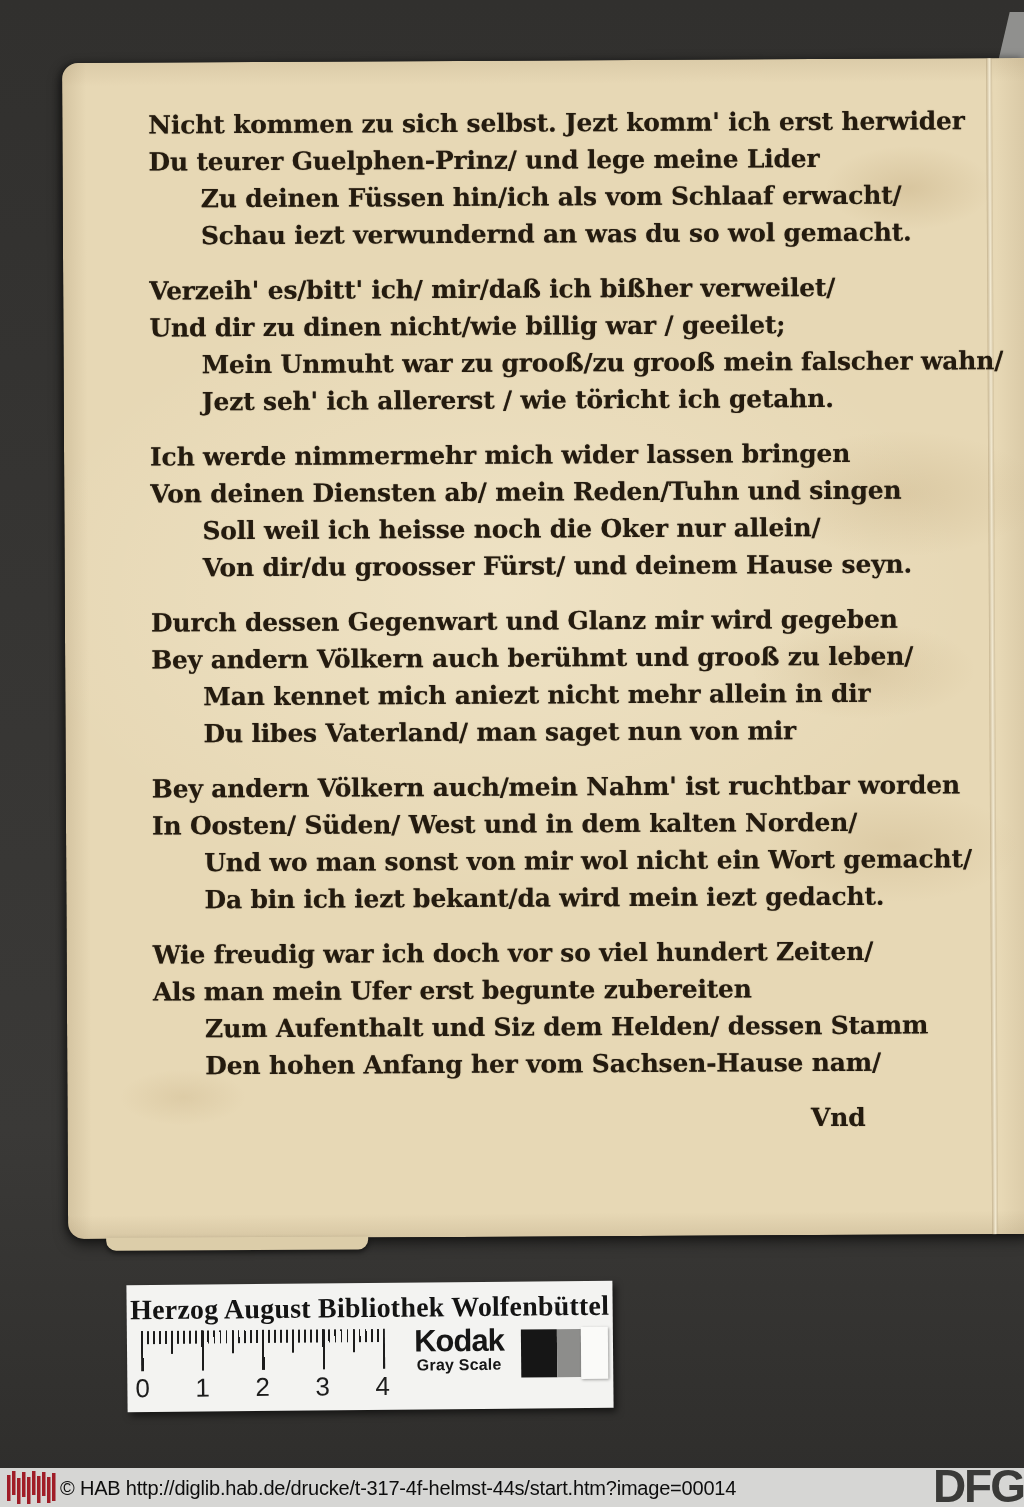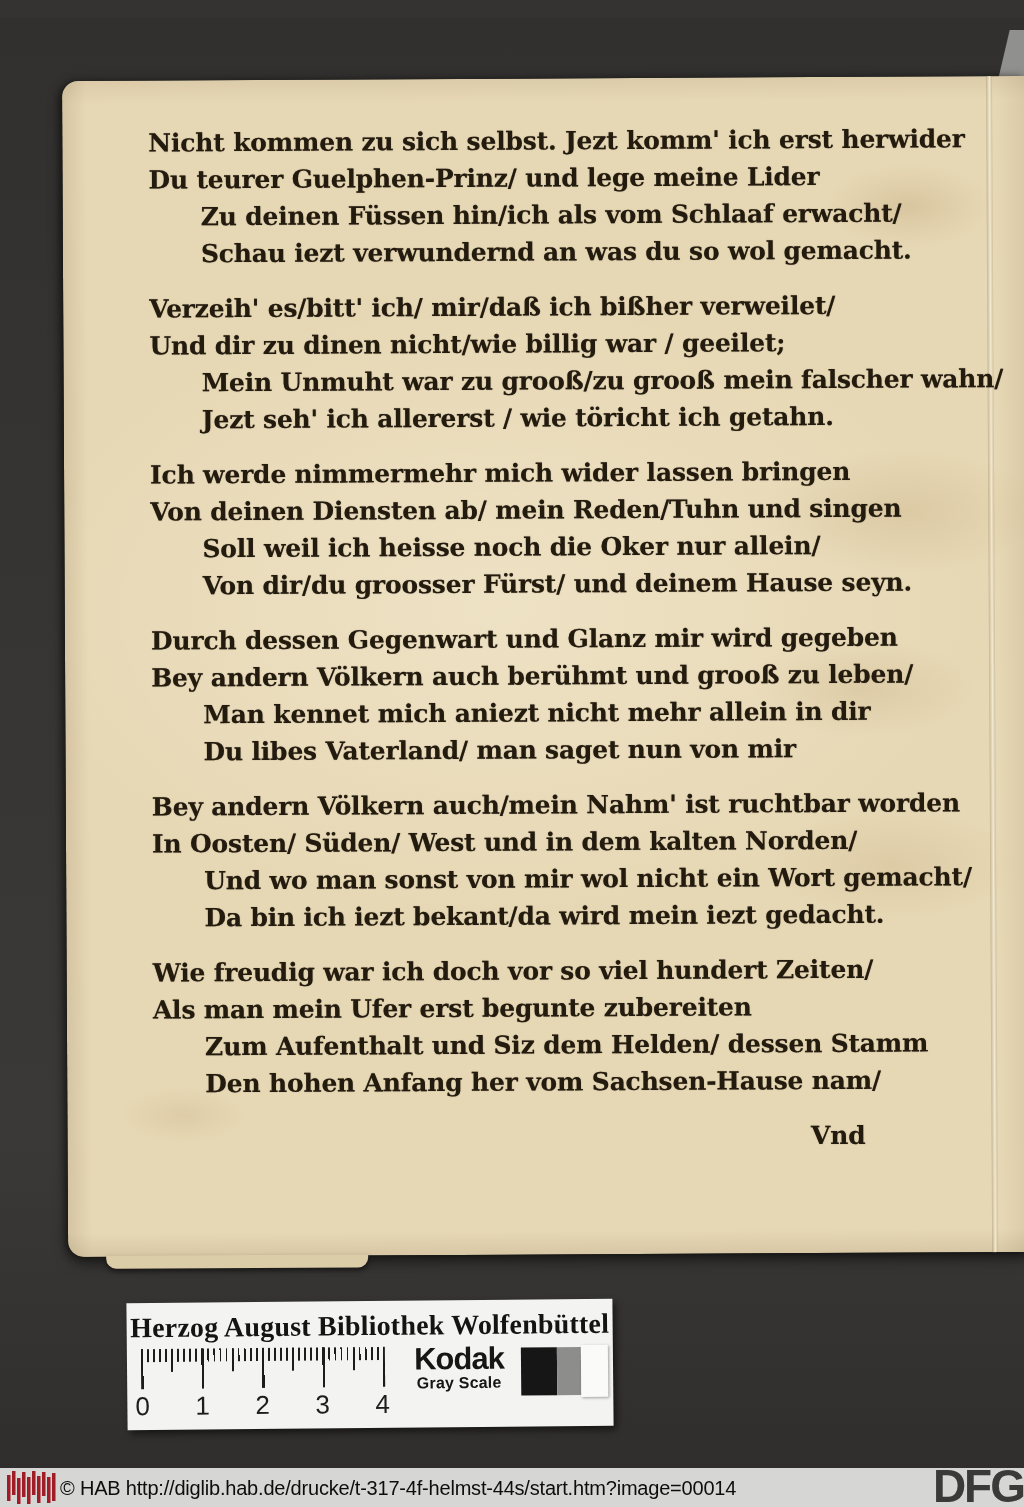--- a/index.html
+++ b/index.html
@@ -2,21 +2,21 @@
 <html><head>
 <meta charset="utf-8">
 <style>
   html,body{margin:0;padding:0;}
   body{
     width:1024px;height:1507px;position:relative;overflow:hidden;
     background:#343331;
     font-family:"Liberation Sans",sans-serif;
   }
   .scene{position:absolute;inset:0;
-    background:linear-gradient(180deg,#31302e 0%,#363533 40%,#3a3937 75%,#2e2d2b 100%);margin-top:18px;}
+    background:linear-gradient(180deg,#31302e 0%,#363533 40%,#3a3937 75%,#2e2d2b 100%);}
 
   
   .page{
     position:absolute;left:62px;top:63px;width:962px;height:1176px;
     border-radius:16px 0 0 16px;
     transform:rotate(-0.3deg);transform-origin:top left;
     box-shadow:0 6px 14px rgba(0,0,0,.55), -3px 0 6px rgba(0,0,0,.35);
     background:
       radial-gradient(ellipse 120px 60px at 88% 11%, rgba(150,115,60,.18), transparent 70%),
       radial-gradient(ellipse 200px 90px at 87% 37%, rgba(150,115,60,.15), transparent 70%),

